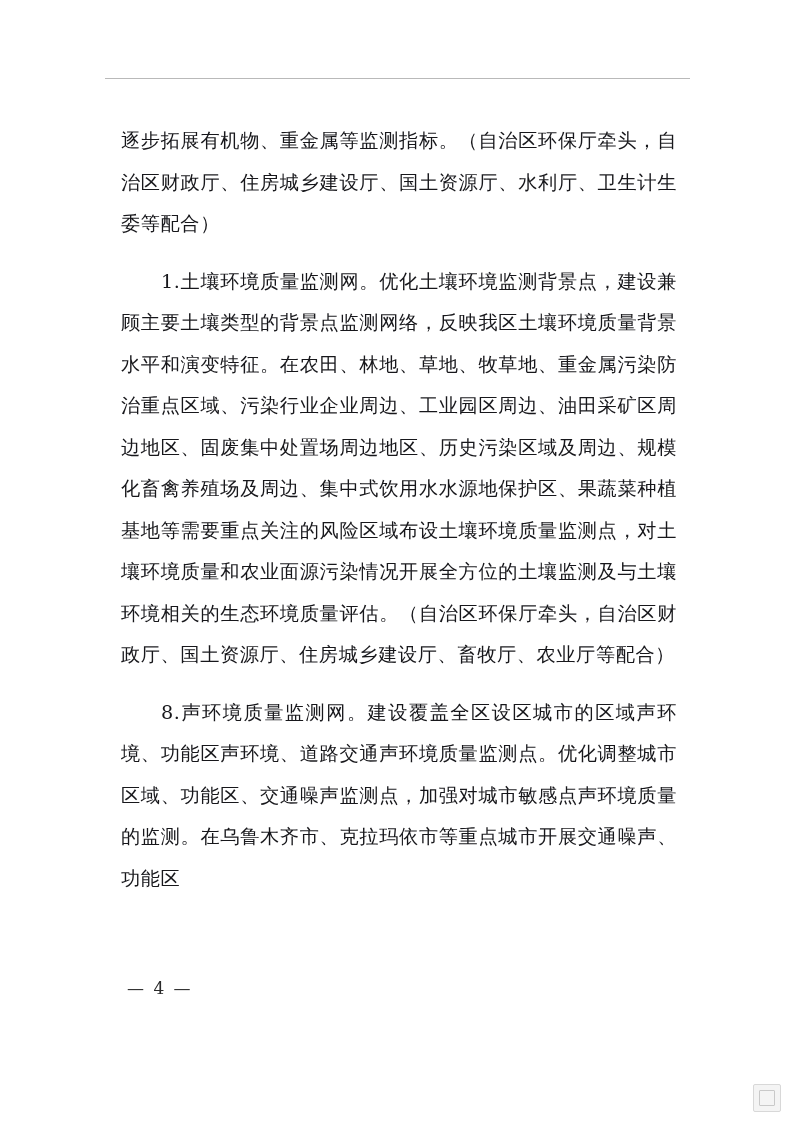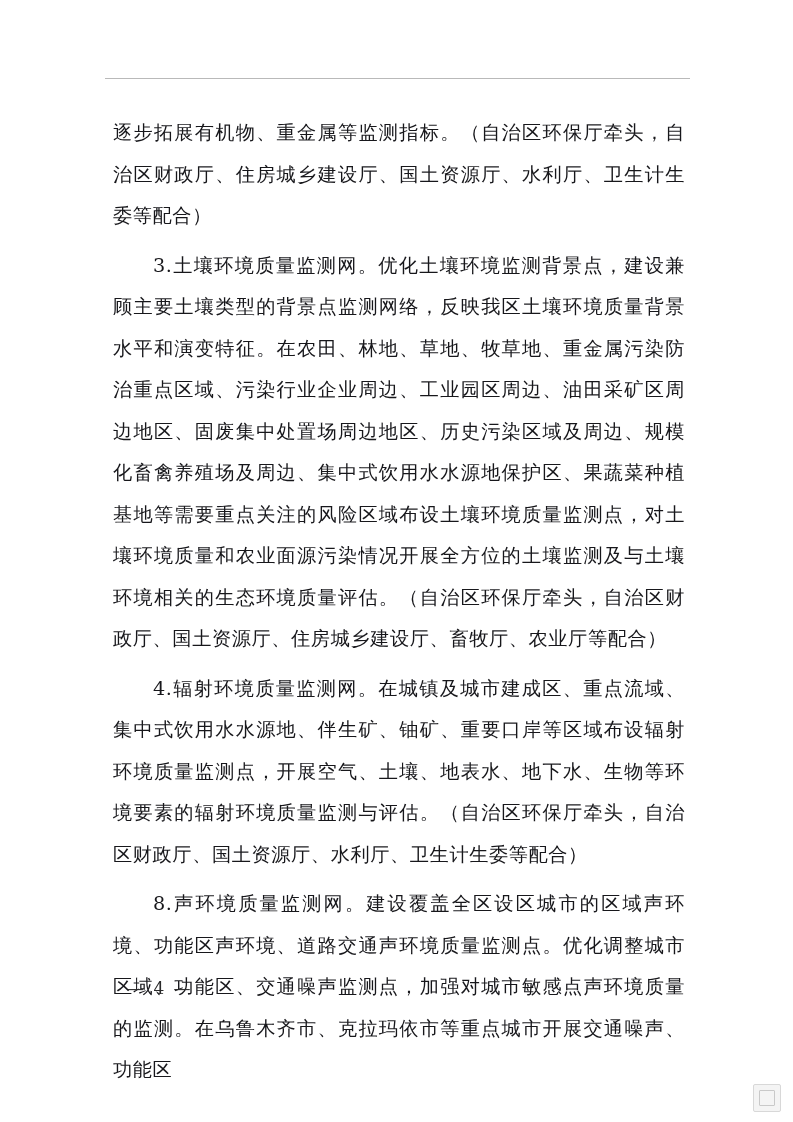--- a/index.html
+++ b/index.html
@@ -31,21 +31,21 @@
     height: 1px;
     background: #b9b9b9;
   }
   .content {
     position: absolute;
     left: 105px;
     top: 104px;
     width: 588px;
   }
   p.para {
-    margin: 8px;
+    margin: 16px;
     font-size: 19.2px;
     line-height: 41.5px;
     text-align: justify;
     text-justify: inter-ideograph;
     letter-spacing: 0.6px;
     color: #17171b;
   }
   p.para.indent {
     text-indent: 40px;
   }
@@ -86,22 +86,21 @@
 </style>
 </head>
 <body>
 
 <div class="page">
 
   <div class="header-rule"></div>
 
   <div class="content">
     <p class="para">逐步拓展有机物、重金属等监测指标。（自治区环保厅牵头，自治区财政厅、住房城乡建设厅、国土资源厅、水利厅、卫生计生委等配合）</p>
-    <p class="para indent">3.土壤环境质量监测网。优化土壤环境监测背景点，建设兼顾主要土壤类型的背景点监测网络，反映我区土壤环境质量背景水平和演变特征。在农田、林地、草地、牧草地、重金属污染防治重点区域、污染行业企业周边、工业园区周边、油田采矿区周边地区、固废集中处置场周边地区、历史污染区域及周边、规模化畜禽养殖场及周边、集中式饮用水水源地保护区、果蔬菜种植基地等需要重点关注的风险区域布设土壤环境质量监测点，对土壤环境质量和农业面源污染情况开展全方位的土壤监测及与土壤环境相关的生态环境质量评估。（自治区环保厅牵头，自治区财政厅、国土资源厅、住房城乡建设厅、畜牧厅、农业厅等配合）</p>
-    <p class="para indent">4.辐射环境质量监测网。在城镇及城市建成区、重点流域、集中式饮用水水源地、伴生矿、铀矿、重要口岸等区域布设辐射环境质量监测点，开展空气、土壤、地表水、地下水、生物等环境要素的辐射环境质量监测与评估。（自治区环保厅牵头，自治区财政厅、国土资源厅、水利厅、卫生计生委等配合）</p>
+    <p class="para indent">1.土壤环境质量监测网。优化土壤环境监测背景点，建设兼顾主要土壤类型的背景点监测网络，反映我区土壤环境质量背景水平和演变特征。在农田、林地、草地、牧草地、重金属污染防治重点区域、污染行业企业周边、工业园区周边、油田采矿区周边地区、固废集中处置场周边地区、历史污染区域及周边、规模化畜禽养殖场及周边、集中式饮用水水源地保护区、果蔬菜种植基地等需要重点关注的风险区域布设土壤环境质量监测点，对土壤环境质量和农业面源污染情况开展全方位的土壤监测及与土壤环境相关的生态环境质量评估。（自治区环保厅牵头，自治区财政厅、国土资源厅、住房城乡建设厅、畜牧厅、农业厅等配合）</p>
     <p class="para indent">8.声环境质量监测网。建设覆盖全区设区城市的区域声环境、功能区声环境、道路交通声环境质量监测点。优化调整城市区域、功能区、交通噪声监测点，加强对城市敏感点声环境质量的监测。在乌鲁木齐市、克拉玛依市等重点城市开展交通噪声、功能区</p>
   </div>
 
   <div class="footer">
     <span class="pagenum">— 4 —</span>
   </div>
 
   <div class="corner-mark"></div>
 
 </div>

